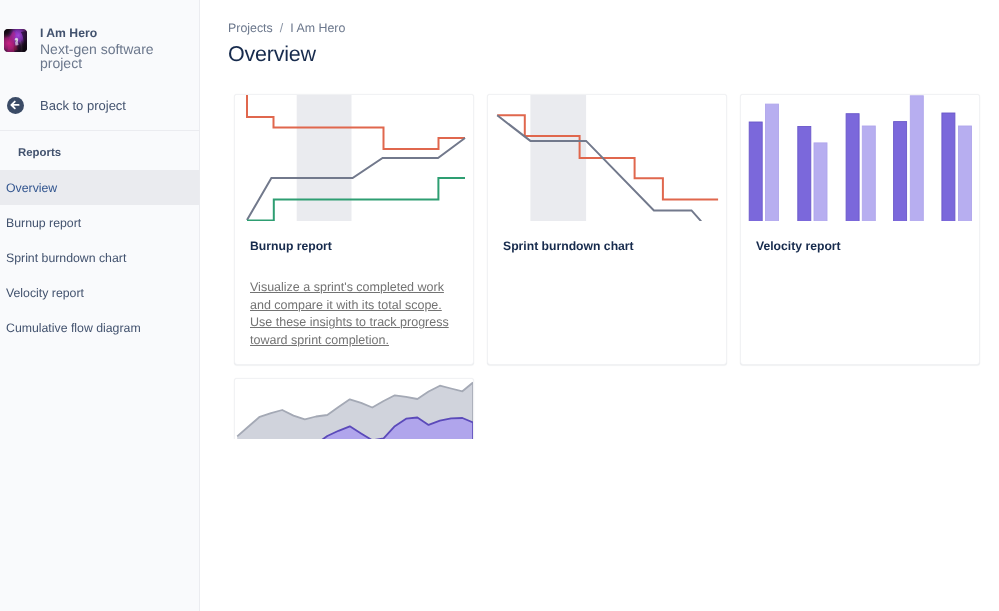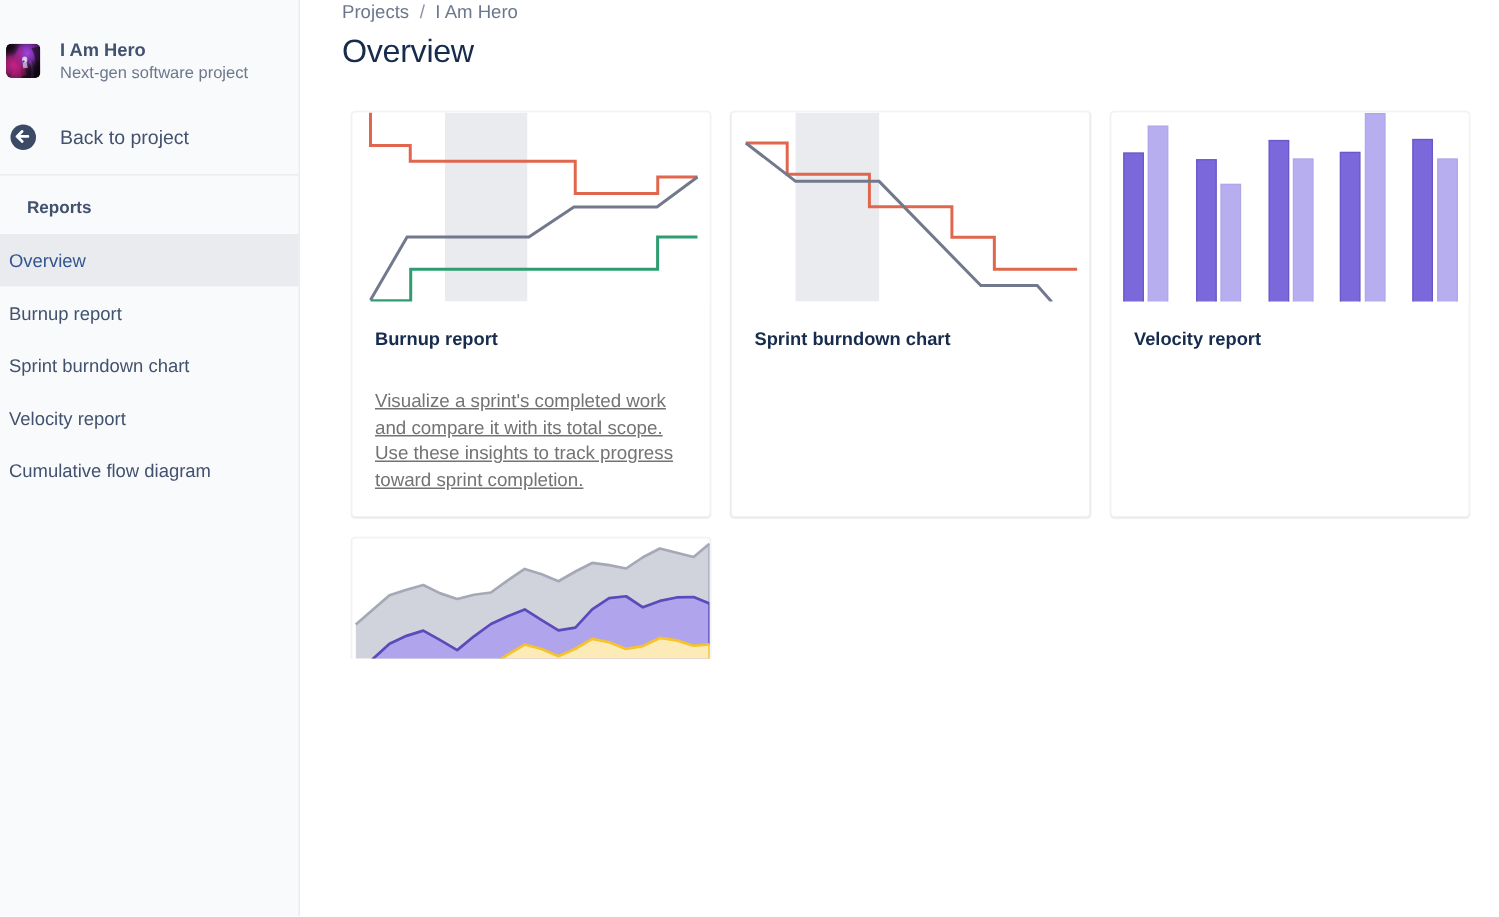--- a/index.html
+++ b/index.html
@@ -19,37 +19,37 @@
   .sidebar {
     width: 200px; height: 611px; flex: 0 0 200px;
     background: #F9FAFC;
     border-right: 1px solid #EBECF0;
     position: relative;
   }
   .proj-header { display:flex; align-items:flex-start; padding: 26px 10px 0 4px; }
   .proj-avatar { width:23px; height:23px; border-radius:4px; flex:0 0 23px; overflow:hidden; margin-top:3px; }
   .proj-text { margin-left:13px; min-width:0; }
   .proj-name { font-size:12.2px; font-weight:700; color:#42526E; line-height:15px; }
-  .proj-sub { font-size:11px; color:#6B778C; line-height:14px; margin-top:1px; }
+  .proj-sub { font-size:14px; color:#6B778C; line-height:14px; margin-top:1px; }
 
   .back-row { display:flex; align-items:center; padding: 0 10px 0 7px; height:18px; margin-top:26px; cursor:pointer; }
   .back-circle { width:17px; height:17px; border-radius:50%; background:#3B4B66;
     display:flex; align-items:center; justify-content:center; flex:0 0 17px; }
   .back-label { margin-left:16px; font-size:13px; color:#42526E; line-height:17px; }
 
   .sb-divider { height:1px; background:#EBECF0; margin-top:16px; }
   .sb-section-title { font-size:11.4px; font-weight:700; color:#42526E; padding: 14px 12px 0 6px; line-height:16px;margin-left:12px;}
 
   .nav-list { margin-top:9px; }
   .nav-item { height:35px; display:flex; align-items:center; padding-left:6px; font-size:12.3px; color:#42526E; cursor:pointer; }
   .nav-item.active { background:#EAEBEF; color:#32558F; }
 
   
   .main { flex:1; padding: 0 0 0 28px; overflow:hidden; }
-  .breadcrumb { display:flex; align-items:center; font-size:12.4px; color:#6B778C; line-height:16px; }
+  .breadcrumb { display:flex; align-items:center; padding-top:20px; font-size:12.4px; color:#6B778C; line-height:16px; }
   .bc-sep { margin: 0 7px; color:#8993A4; }
   .bc-link { color:#6B778C; cursor:pointer; }
   .page-title { font-size:21.5px; font-weight:500; color:#172B4D; margin:5px 0 0 0; line-height:26px; letter-spacing:-0.01em;}
 
   .cards { display:flex; flex-wrap:wrap; gap:13px; margin-top:27px; margin-left:6px; }
   .card {
     width:240px; background:#fff; border:1px solid #F1F2F4; border-radius:3px;
     box-shadow: 0 1px 1px rgba(9,30,66,0.05), 0 0 1px rgba(9,30,66,0.09);
     overflow:hidden; cursor:pointer;
   }

